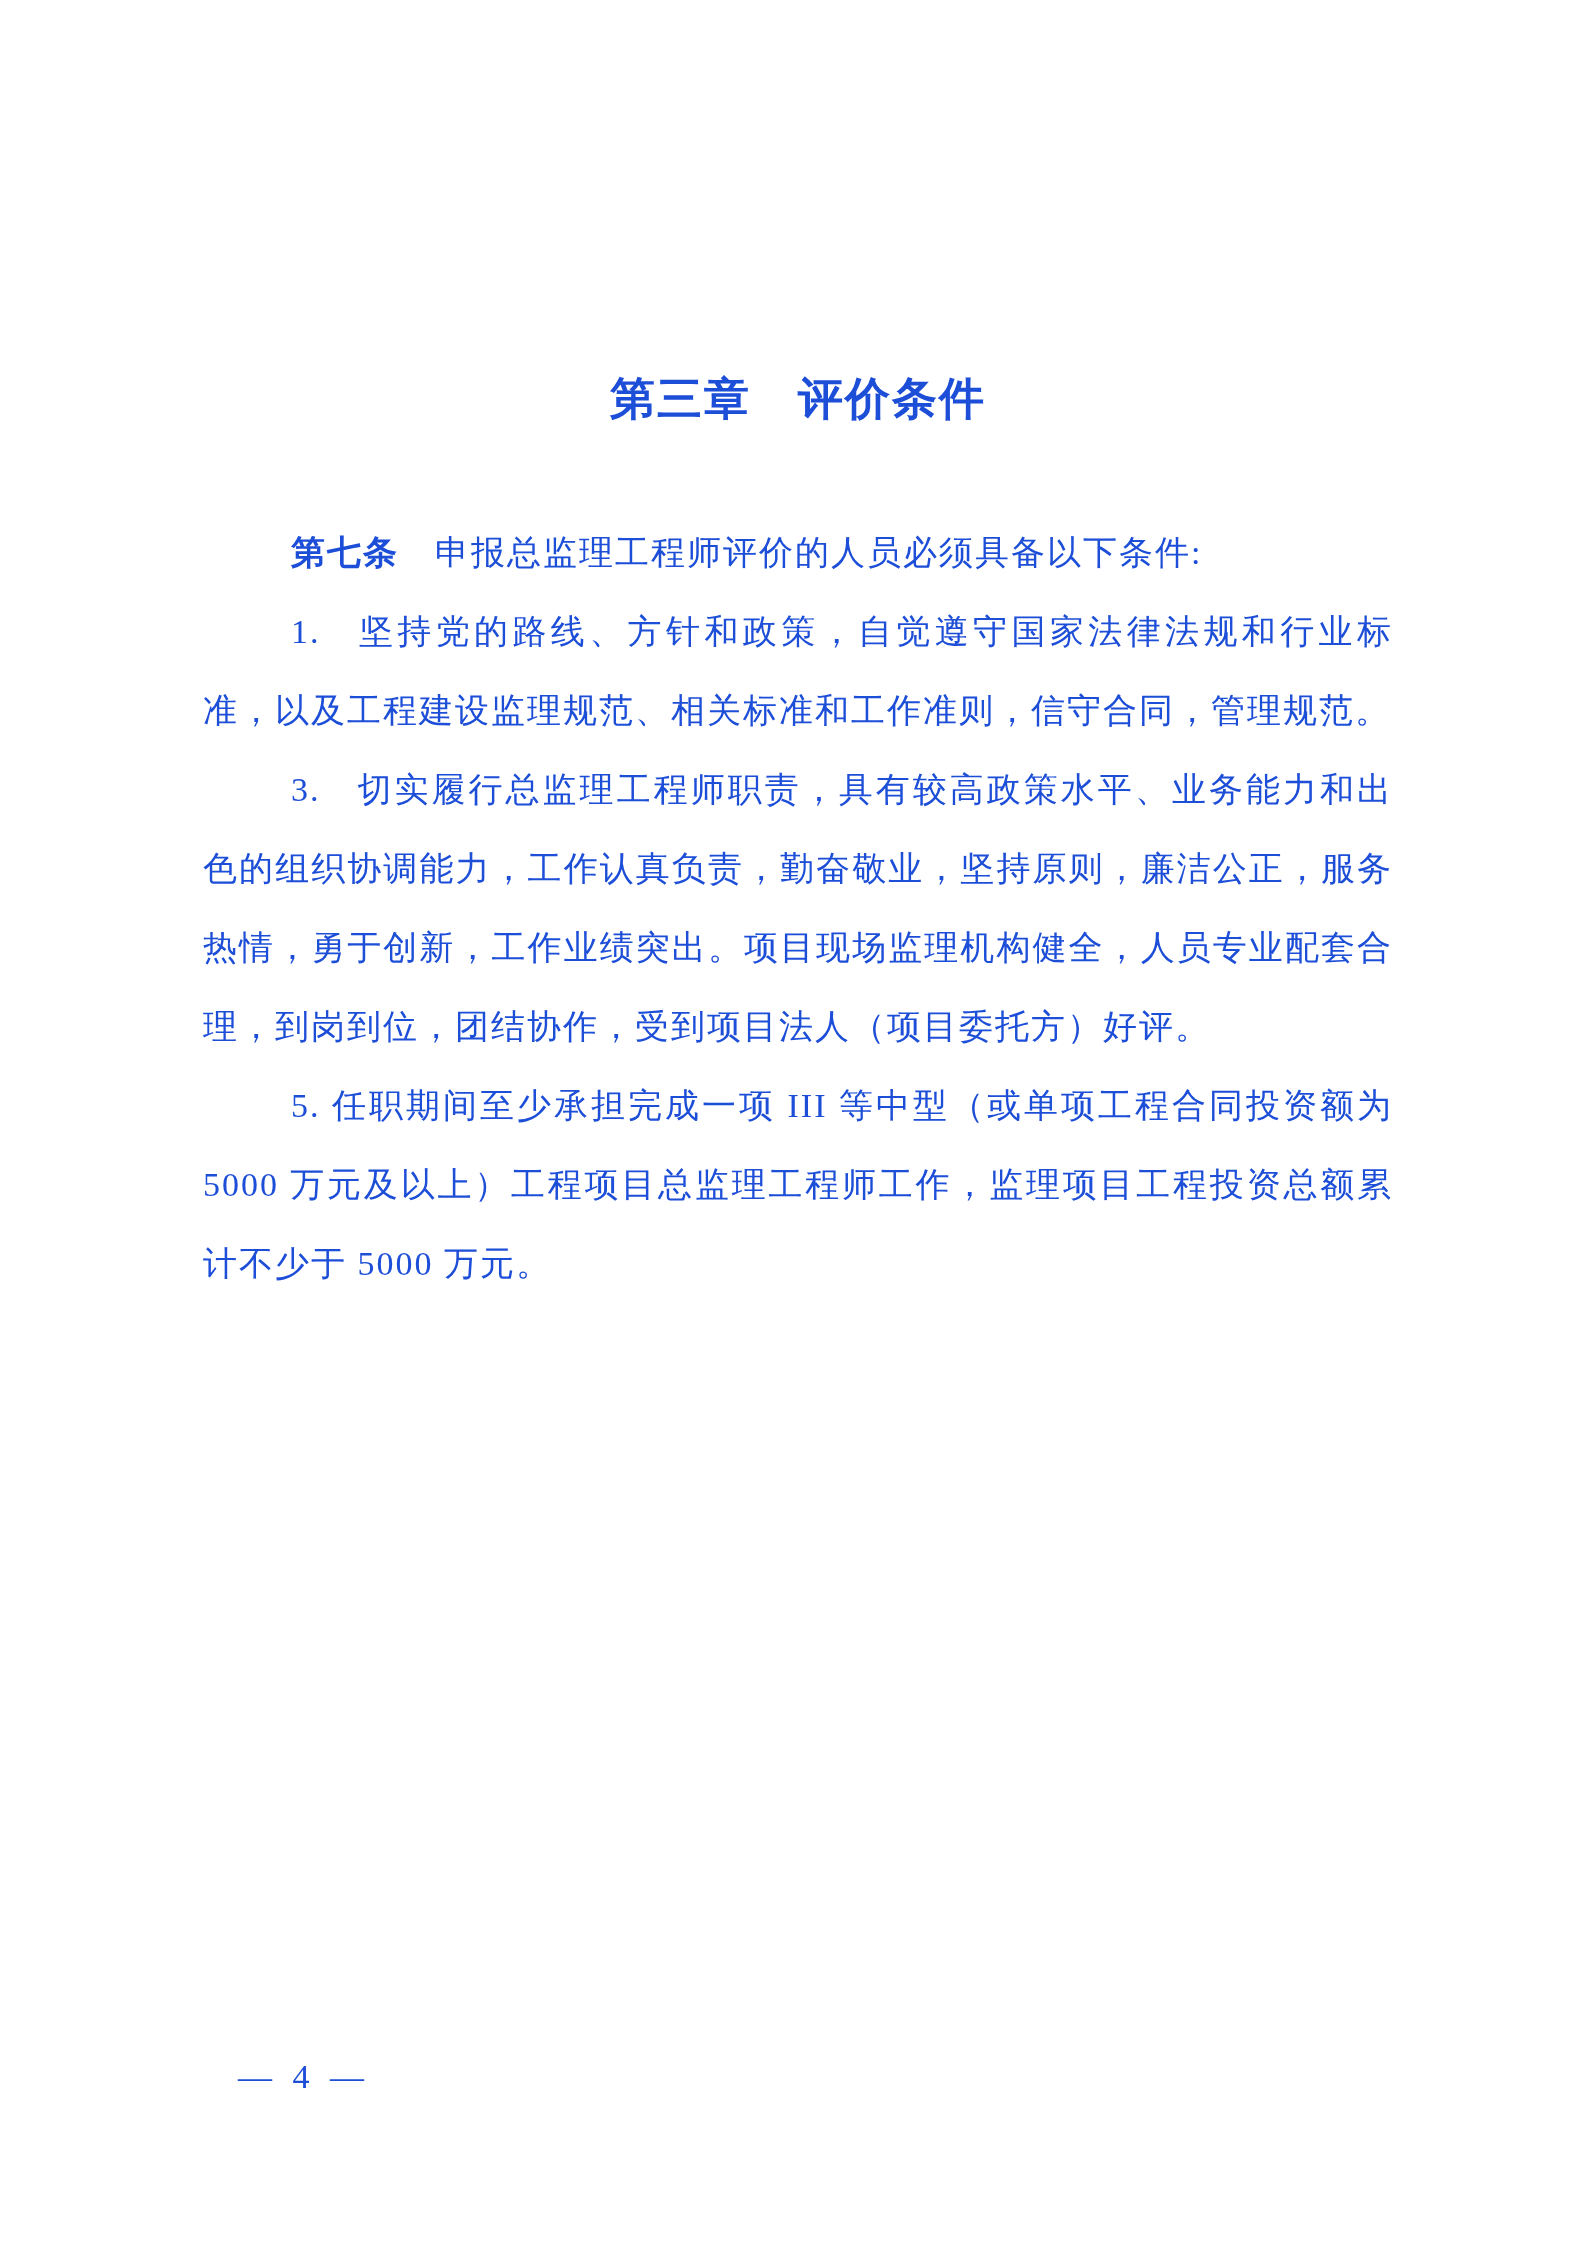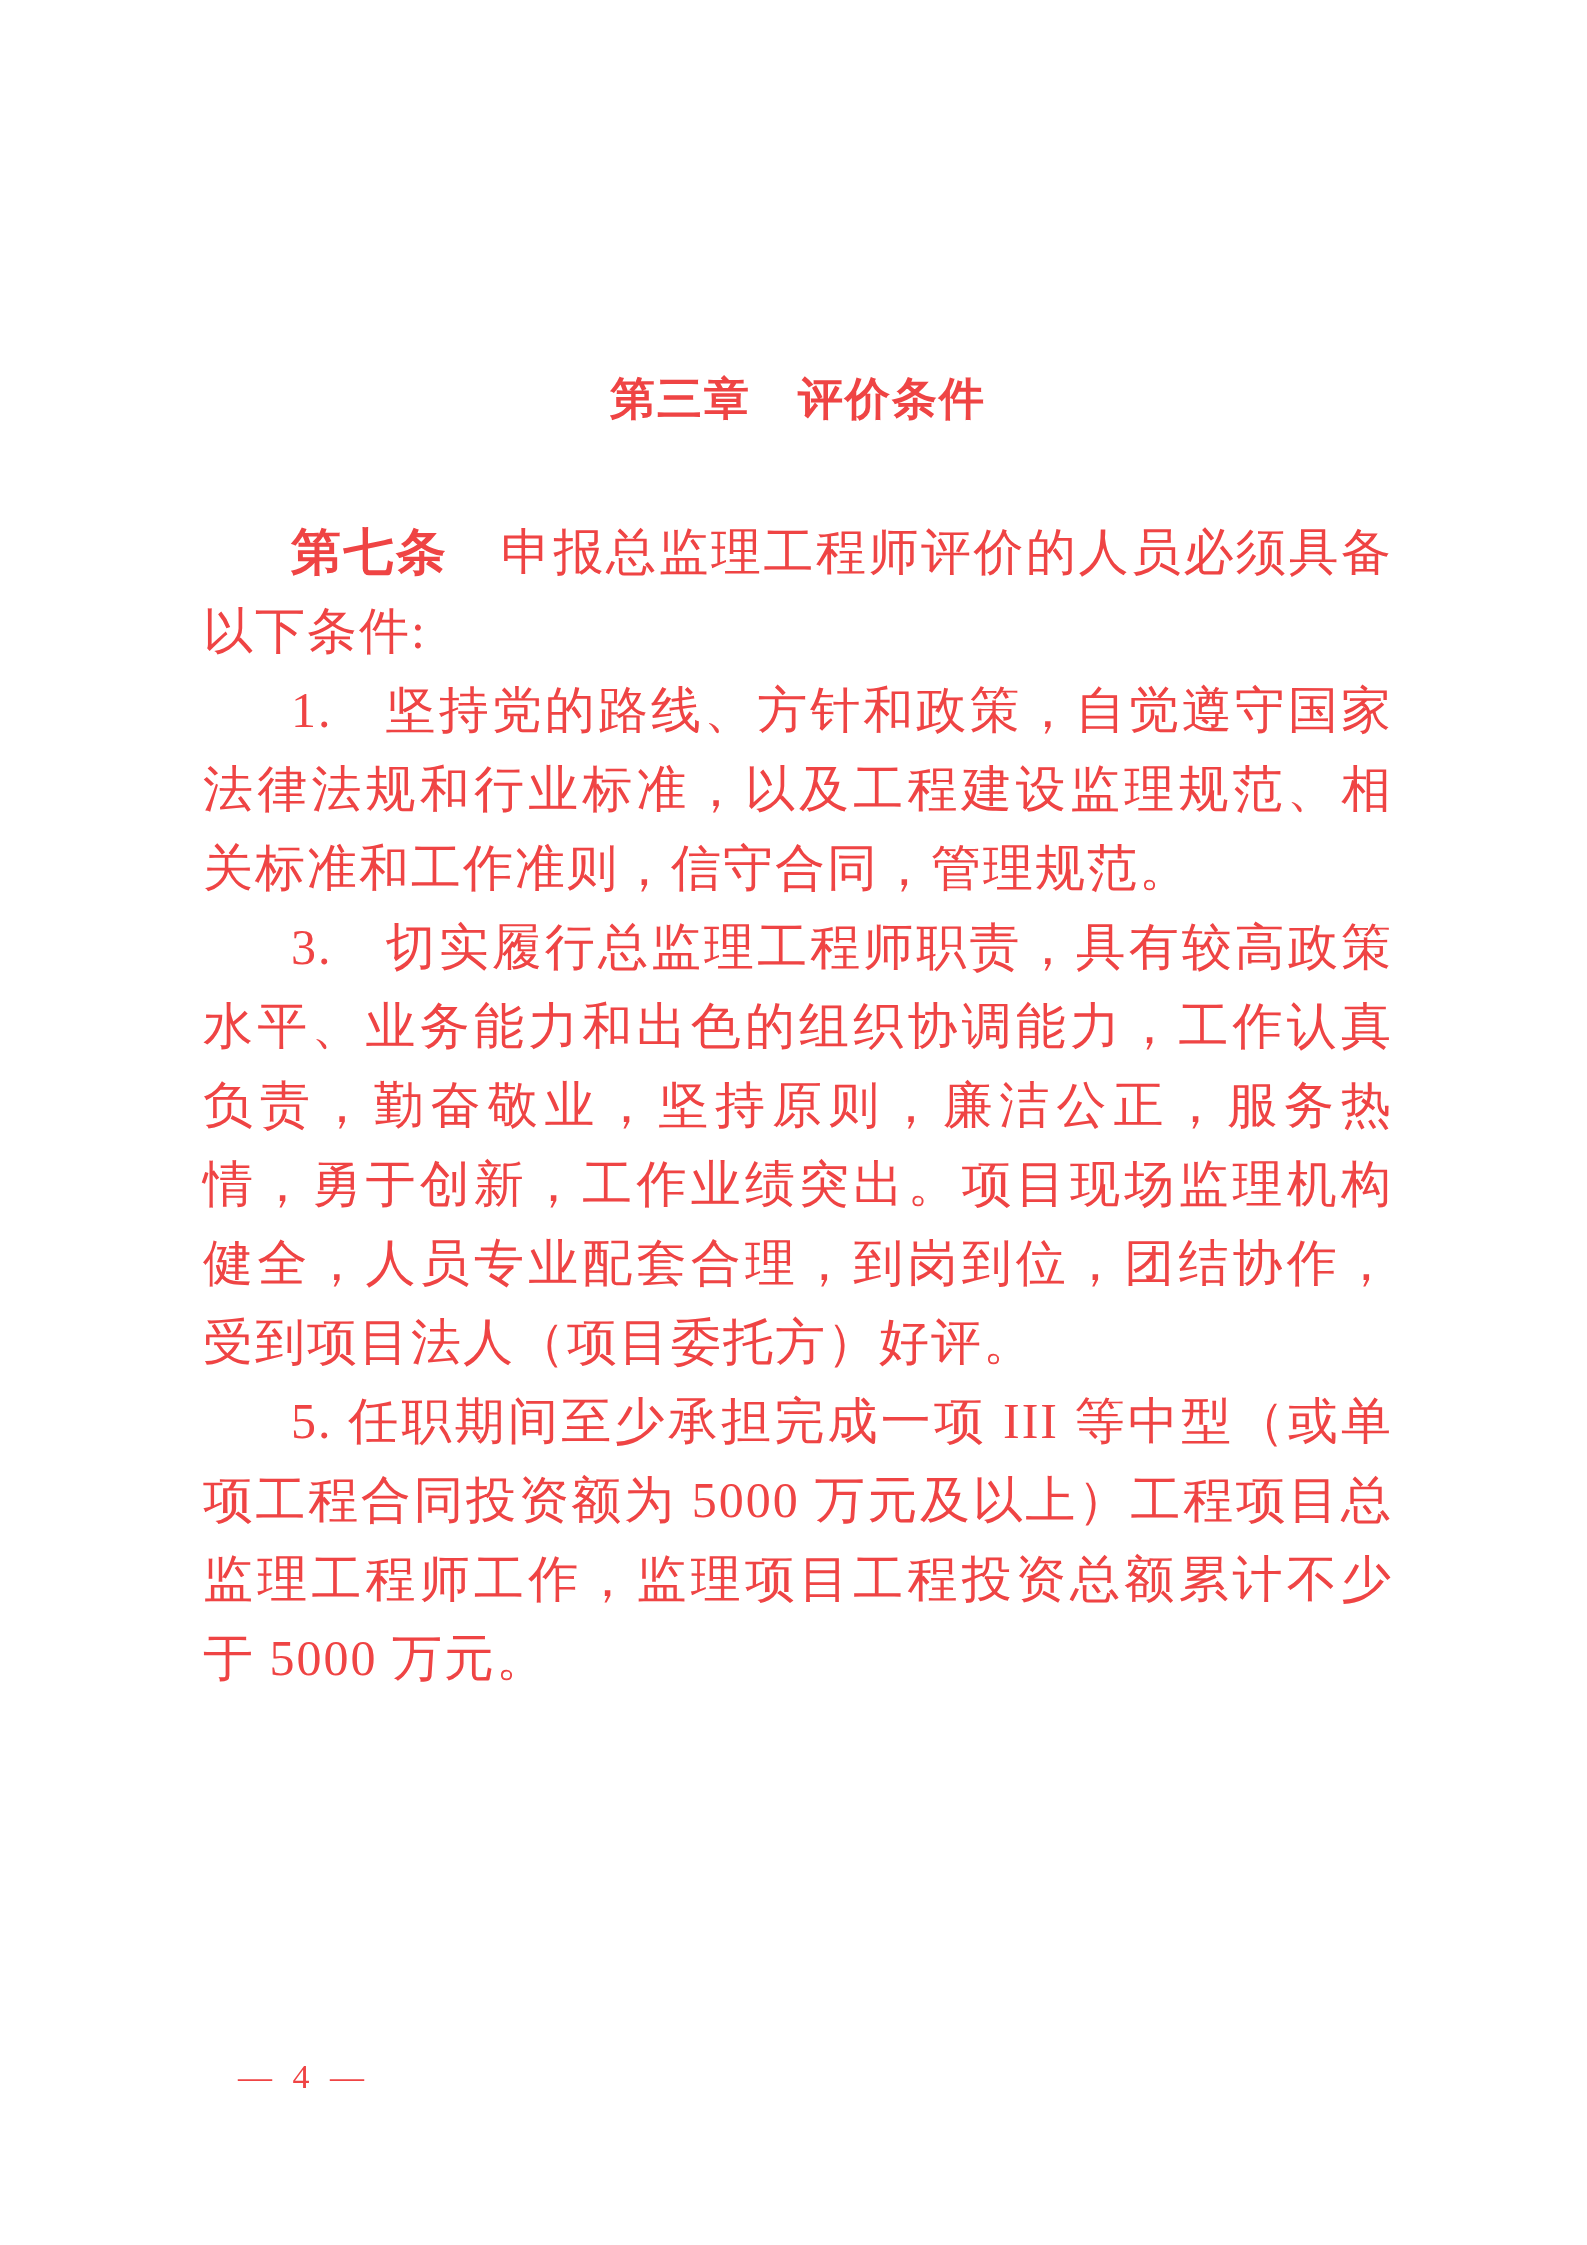--- a/index.html
+++ b/index.html
@@ -5,42 +5,42 @@
   html, body {
     margin: 0;
     padding: 0;
     background: #ffffff;
   }
   .page {
     position: relative;
     width: 1569px;
     height: 2245px;
     background: #ffffff;
-    color: #ef4444;
+    color: #1d4ed8;
     font-family: "Liberation Serif", serif;
     overflow: hidden;
     border-radius: 7px;
   }
   .content {
     position: absolute;
     left: 203px;
     top: 360px;
     width: 1190px;
   }
   .chapter-title {
     font-family: "Liberation Sans", sans-serif;
     font-weight: bold;
     font-size: 45px;
     line-height: 78px;
     text-align: center;
     letter-spacing: 2px;
     margin: 0 0 75px 0;
   }
   .para {
-    font-size: 50px;
+    font-size: 34px;
     line-height: 79px;
     letter-spacing: 2px;
     margin: 0;
     text-align: justify;
     text-justify: inter-ideograph;
     text-indent: 88px;
   }
   .article-lead {
     font-family: "Liberation Sans", sans-serif;
     font-weight: bold;

